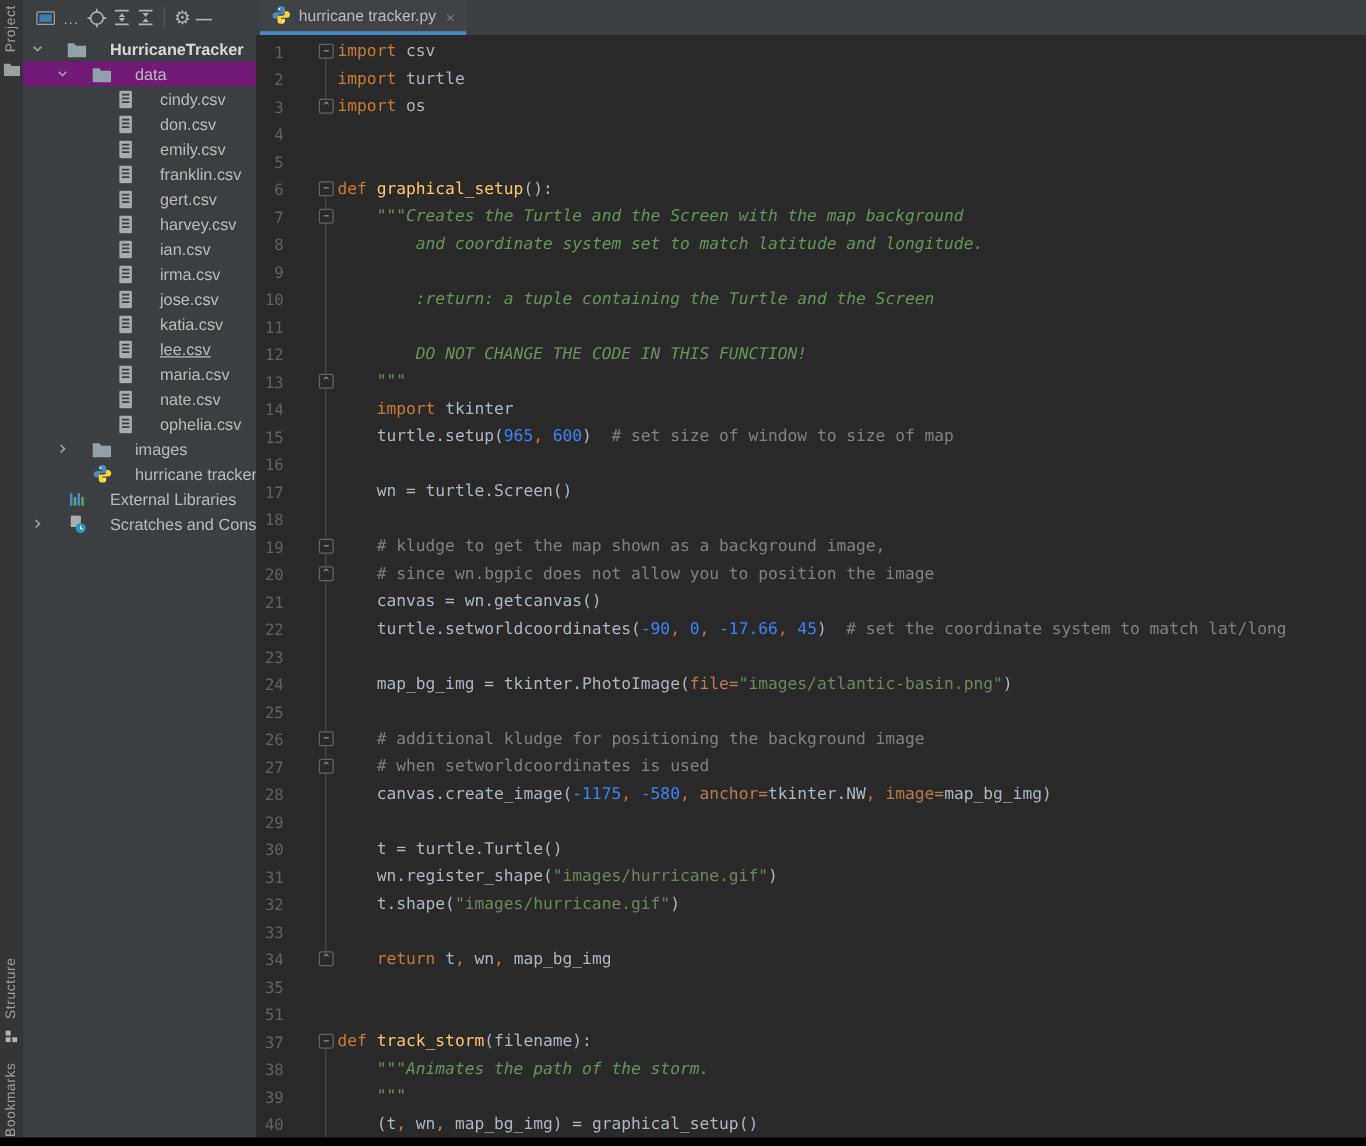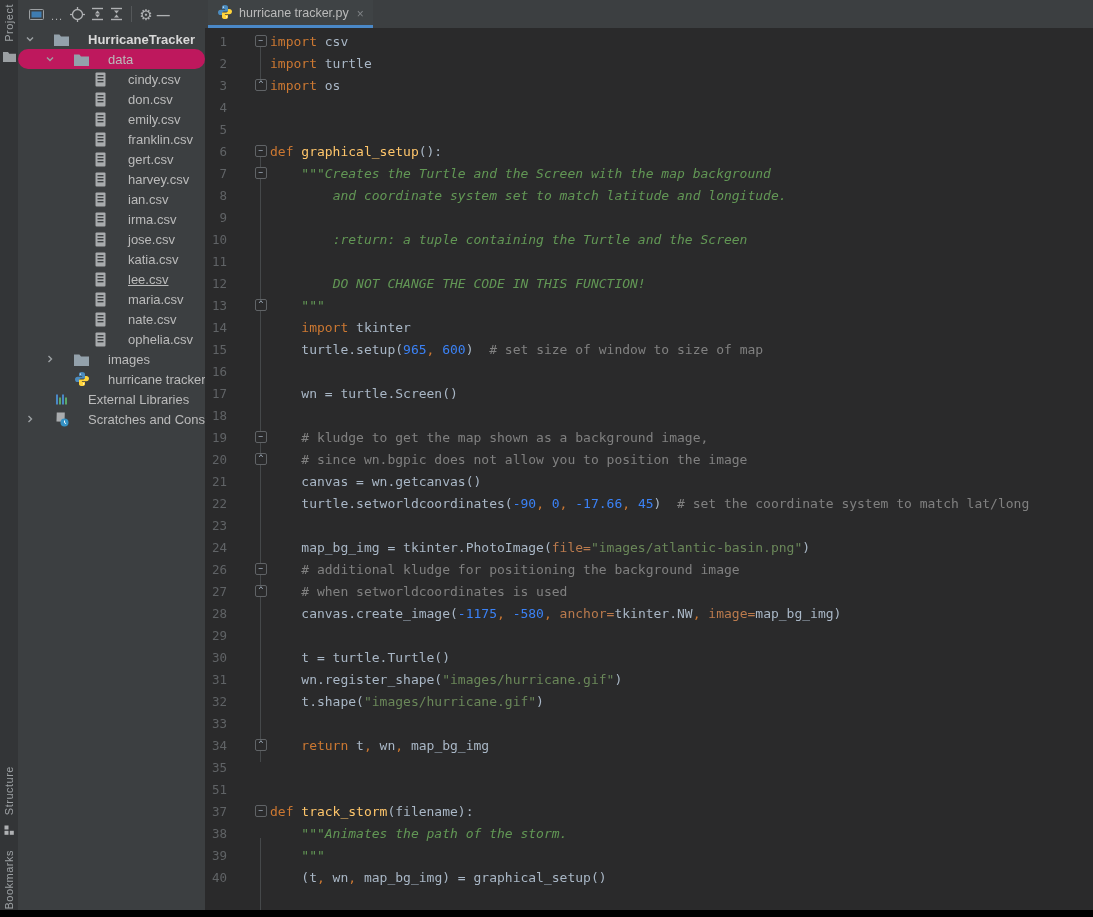--- a/index.html
+++ b/index.html
@@ -26,21 +26,21 @@
   .tab::after{content:"";position:absolute;left:0;right:0;bottom:0;height:3px;background:#4A88C7;}
   .tab-label{font-size:12.5px;color:#BBBBBB;margin:0 8px 2px 6px;white-space:nowrap;}
   .tab-close{color:#7F8386;font-size:12px;margin-bottom:1px;cursor:default;}
 
   
   .content{position:absolute;left:18px;top:28px;width:1075px;height:882px;display:flex;}
 
   
   .ppanel{width:187px;height:100%;background:#3C3F41;flex:none;overflow:hidden;padding-top:1px;box-sizing:border-box;}
   .trow{height:20px;display:flex;align-items:center;white-space:nowrap;overflow:hidden;font-size:13px;color:#BBBBBB;gap:16px;}
-  .trow.sel{background:#be185d;border-radius:10px;}
+  .trow.sel{background:#701a75;}
   .chev{width:16px;flex:none;display:flex;align-items:center;justify-content:center;}
   .ticon{width:18px;flex:none;display:flex;align-items:center;}
   .tlabel{color:#BBBBBB;}
   .tlabel.bold{font-weight:bold;color:#D8D8D8;}
   .tsuffix{color:#6F767B;font-size:12px;margin-left:6px;}
 
   
   .editor{position:relative;flex:1;height:100%;background:#2A2A2B;overflow:hidden;padding-top:2px;box-sizing:border-box;
           font-family:"DejaVu Sans Mono",monospace;font-size:13px;}
   .cline{height:22px;display:flex;align-items:center;}
@@ -533,20 +533,25 @@
           <span class="ln">23</span>
           <span class="foldcol"></span>
           <span class="code"></span>
         </div>
         <div class="cline">
           <span class="ln">24</span>
           <span class="foldcol"></span>
           <span class="code"><span class="tk-p">    map_bg_img = tkinter.PhotoImage(</span><span class="tk-a">file=</span><span class="tk-s">"images/atlantic-basin.png"</span><span class="tk-p">)</span></span>
         </div>
         <div class="cline">
+          <span class="ln">25</span>
+          <span class="foldcol"></span>
+          <span class="code"></span>
+        </div>
+        <div class="cline">
           <span class="ln">26</span>
           <span class="foldcol">
             <span class="fm">−</span>
           </span>
           <span class="code"><span class="tk-p">    </span><span class="tk-c"># additional kludge for positioning the background image</span></span>
         </div>
         <div class="cline">
           <span class="ln">27</span>
           <span class="foldcol">
             <span class="fm">^</span>

